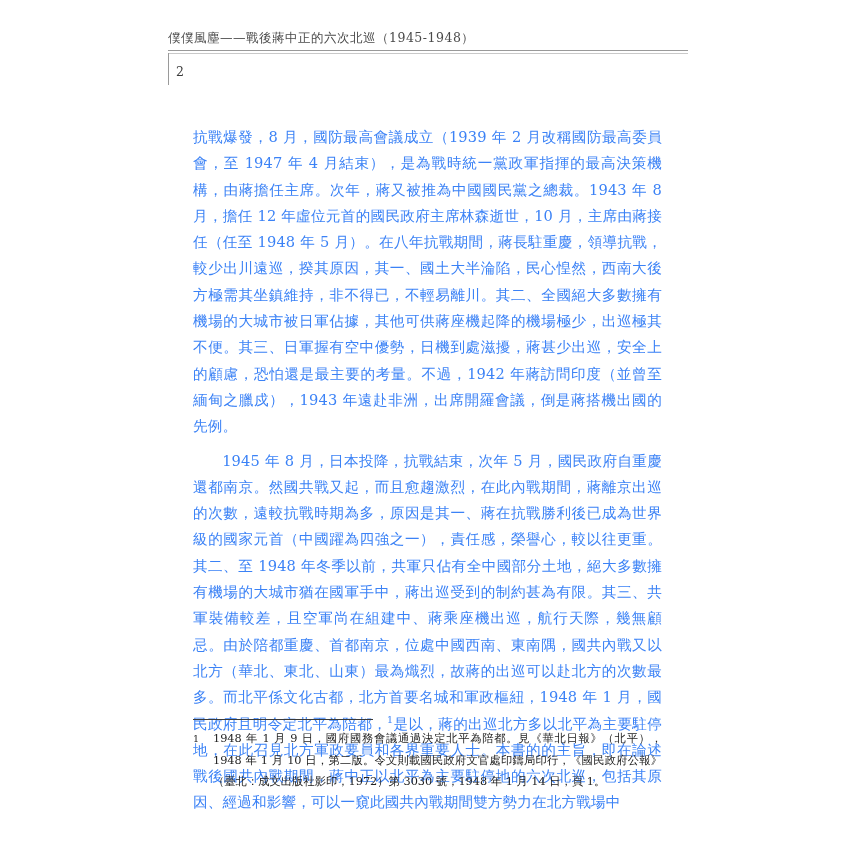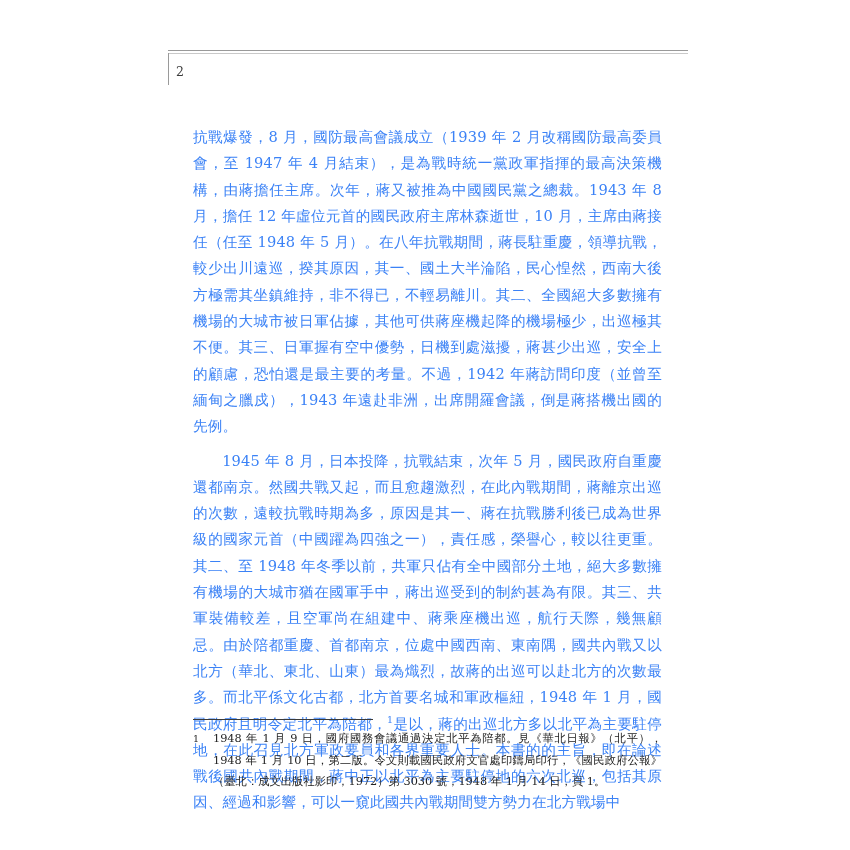--- a/index.html
+++ b/index.html
@@ -127,20 +127,21 @@
     display: block;
     padding-left: 20px;
     text-indent: 0;
   }
 </style>
 </head>
 <body>
 
 <div class="page">
 
+  <div class="header">僕僕風塵——戰後蔣中正的六次北巡（1945-1948）</div>
   <div class="header-rule"></div>
   <div class="header-rule2"></div>
   <div class="folio-bar"></div>
   <div class="folio">2</div>
 
   <div class="body-col">
     <p class="para">抗戰爆發，8 月，國防最高會議成立（1939 年 2 月改稱國防最高委員會，至 1947 年 4 月結束），是為戰時統一黨政軍指揮的最高決策機構，由蔣擔任主席。次年，蔣又被推為中國國民黨之總裁。1943 年 8 月，擔任 12 年虛位元首的國民政府主席林森逝世，10 月，主席由蔣接任（任至 1948 年 5 月）。在八年抗戰期間，蔣長駐重慶，領導抗戰，較少出川遠巡，揆其原因，其一、國土大半淪陷，民心惶然，西南大後方極需其坐鎮維持，非不得已，不輕易離川。其二、全國絕大多數擁有機場的大城市被日軍佔據，其他可供蔣座機起降的機場極少，出巡極其不便。其三、日軍握有空中優勢，日機到處滋擾，蔣甚少出巡，安全上的顧慮，恐怕還是最主要的考量。不過，1942 年蔣訪問印度（並曾至緬甸之臘戍），1943 年遠赴非洲，出席開羅會議，倒是蔣搭機出國的先例。</p>
     <p class="para indent"><span>1945 年 8 月，日本投降，抗戰結束，次年 5 月，國民政府自重慶還都南京。然國共戰又起，而且愈趨激烈，在此內戰期間，蔣離京出巡的次數，遠較抗戰時期為多，原因是其一、蔣在抗戰勝利後已成為世界級的國家元首（中國躍為四強之一），責任感，榮譽心，較以往更重。其二、至 1948 年冬季以前，共軍只佔有全中國部分土地，絕大多數擁有機場的大城市猶在國軍手中，蔣出巡受到的制約甚為有限。其三、共軍裝備較差，且空軍尚在組建中、蔣乘座機出巡，航行天際，幾無顧忌。由於陪都重慶、首都南京，位處中國西南、東南隅，國共內戰又以北方（華北、東北、山東）最為熾烈，故蔣的出巡可以赴北方的次數最多。而北平係文化古都，北方首要名城和軍政樞紐，1948 年 1 月，國民政府且明令定北平為陪都，</span><sup class="fn">1</sup><span>是以，蔣的出巡北方多以北平為主要駐停地，在此召見北方軍政要員和各界重要人士。本書的的主旨，即在論述戰後國共內戰期間，蔣中正以北平為主要駐停地的六次北巡，包括其原因、經過和影響，可以一窺此國共內戰期間雙方勢力在北方戰場中</span></p>
   </div>
 

